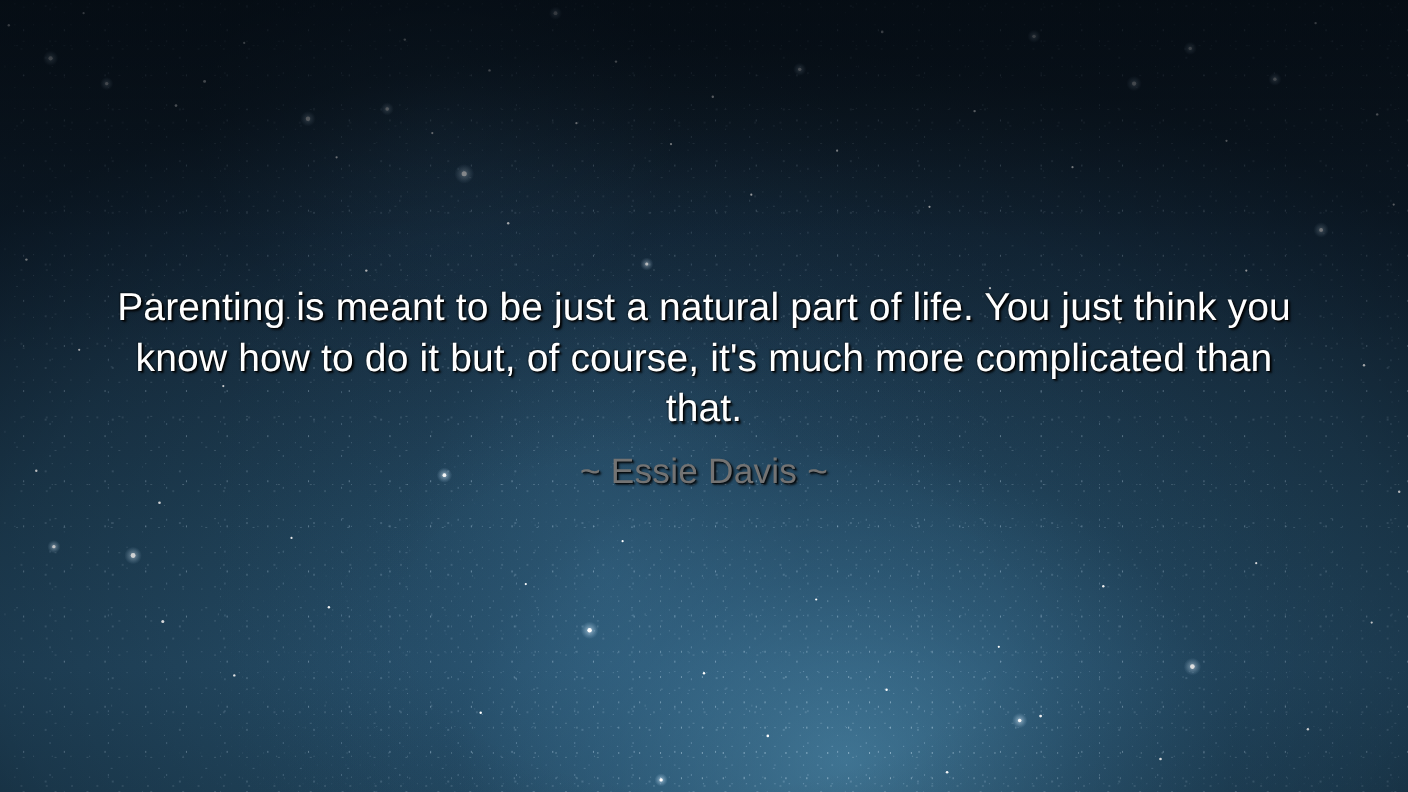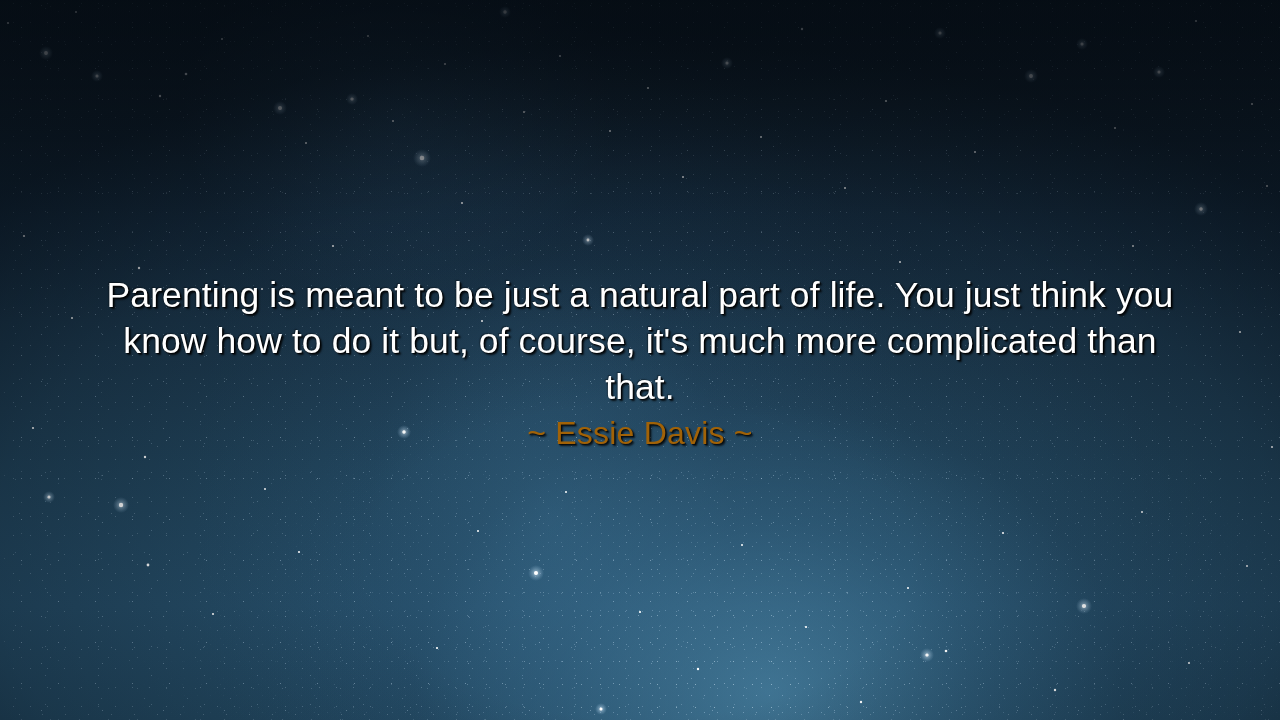--- a/index.html
+++ b/index.html
@@ -96,41 +96,41 @@
     -webkit-mask-image: radial-gradient(ellipse 620px 330px at 58% 92%, #000 10%, rgba(0,0,0,.35) 60%, transparent 100%);
             mask-image: radial-gradient(ellipse 620px 330px at 58% 92%, #000 10%, rgba(0,0,0,.35) 60%, transparent 100%);
   }
 
   .stars-svg { position:absolute; inset:0; }
 
   
   .quote-block {
     position:absolute;
     left:0; right:0;
-    top:272px;
+    top:256px;
     text-align:center;
     padding:0 96px;
   }
 
   .quote-text {
     color:#ffffff;
     font-size:35.5px;
     line-height:46px;
     font-weight:400;
     letter-spacing:0.1px;
     text-shadow:
        2px 2px 2px rgba(0,0,0,.85),
        1px 1px 0px rgba(0,0,0,.65),
       -1px -1px 1px rgba(0,0,0,.35);
     white-space:normal;
   }
 
   .attribution {
-    margin-top:4px;
-    color:#a16207;
+    margin-top:15px;
+    color:#737373;
     font-size:32px;
     line-height:38px;
     font-weight:400;
     letter-spacing:0.2px;
     text-shadow:
        2px 2px 2px rgba(0,0,0,.75),
        1px 1px 0px rgba(0,0,0,.55);
   }
 </style>
 </head>

